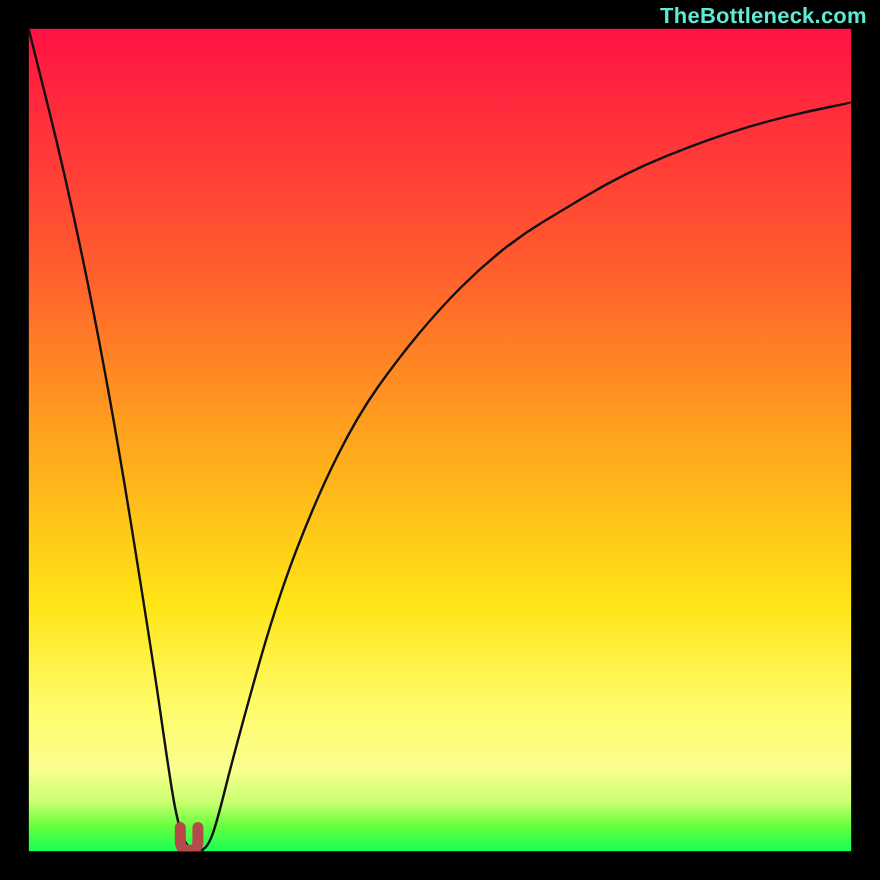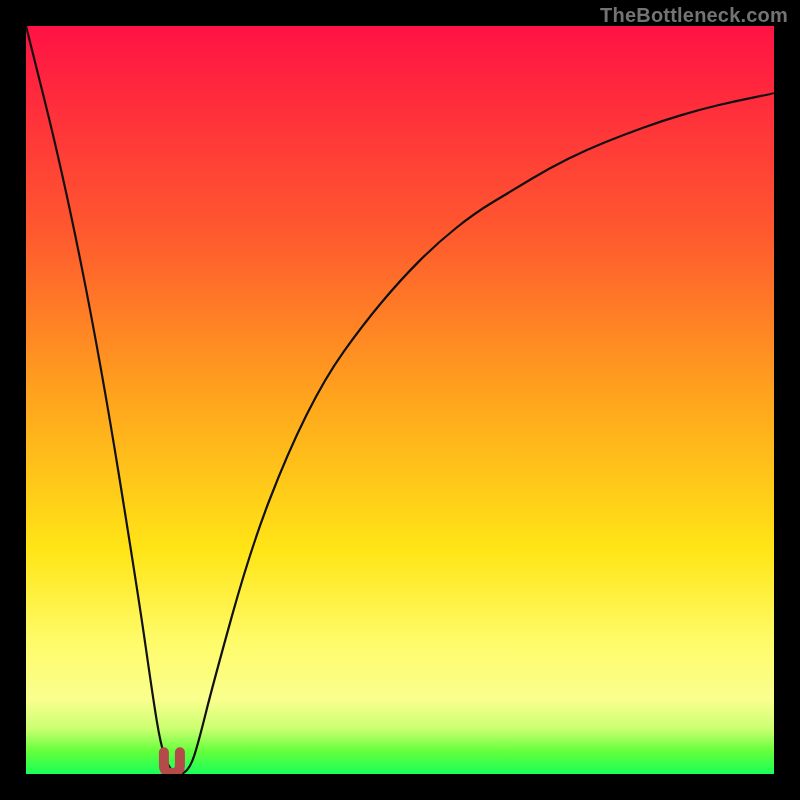--- a/index.html
+++ b/index.html
@@ -10,21 +10,21 @@
     height: 800px;
     background: #000;
   }
   .attribution {
     position: absolute;
     top: 4px;
     right: 12px;
     font-family: Arial, Helvetica, sans-serif;
     font-size: 20px;
     font-weight: 600;
-    color: #737373;
+    color: #5eead4;
     letter-spacing: 0.2px;
   }
   .plot-frame {
     position: absolute;
     left: 26px;
     top: 26px;
     width: 748px;
     height: 748px;
     overflow: hidden;
   }

